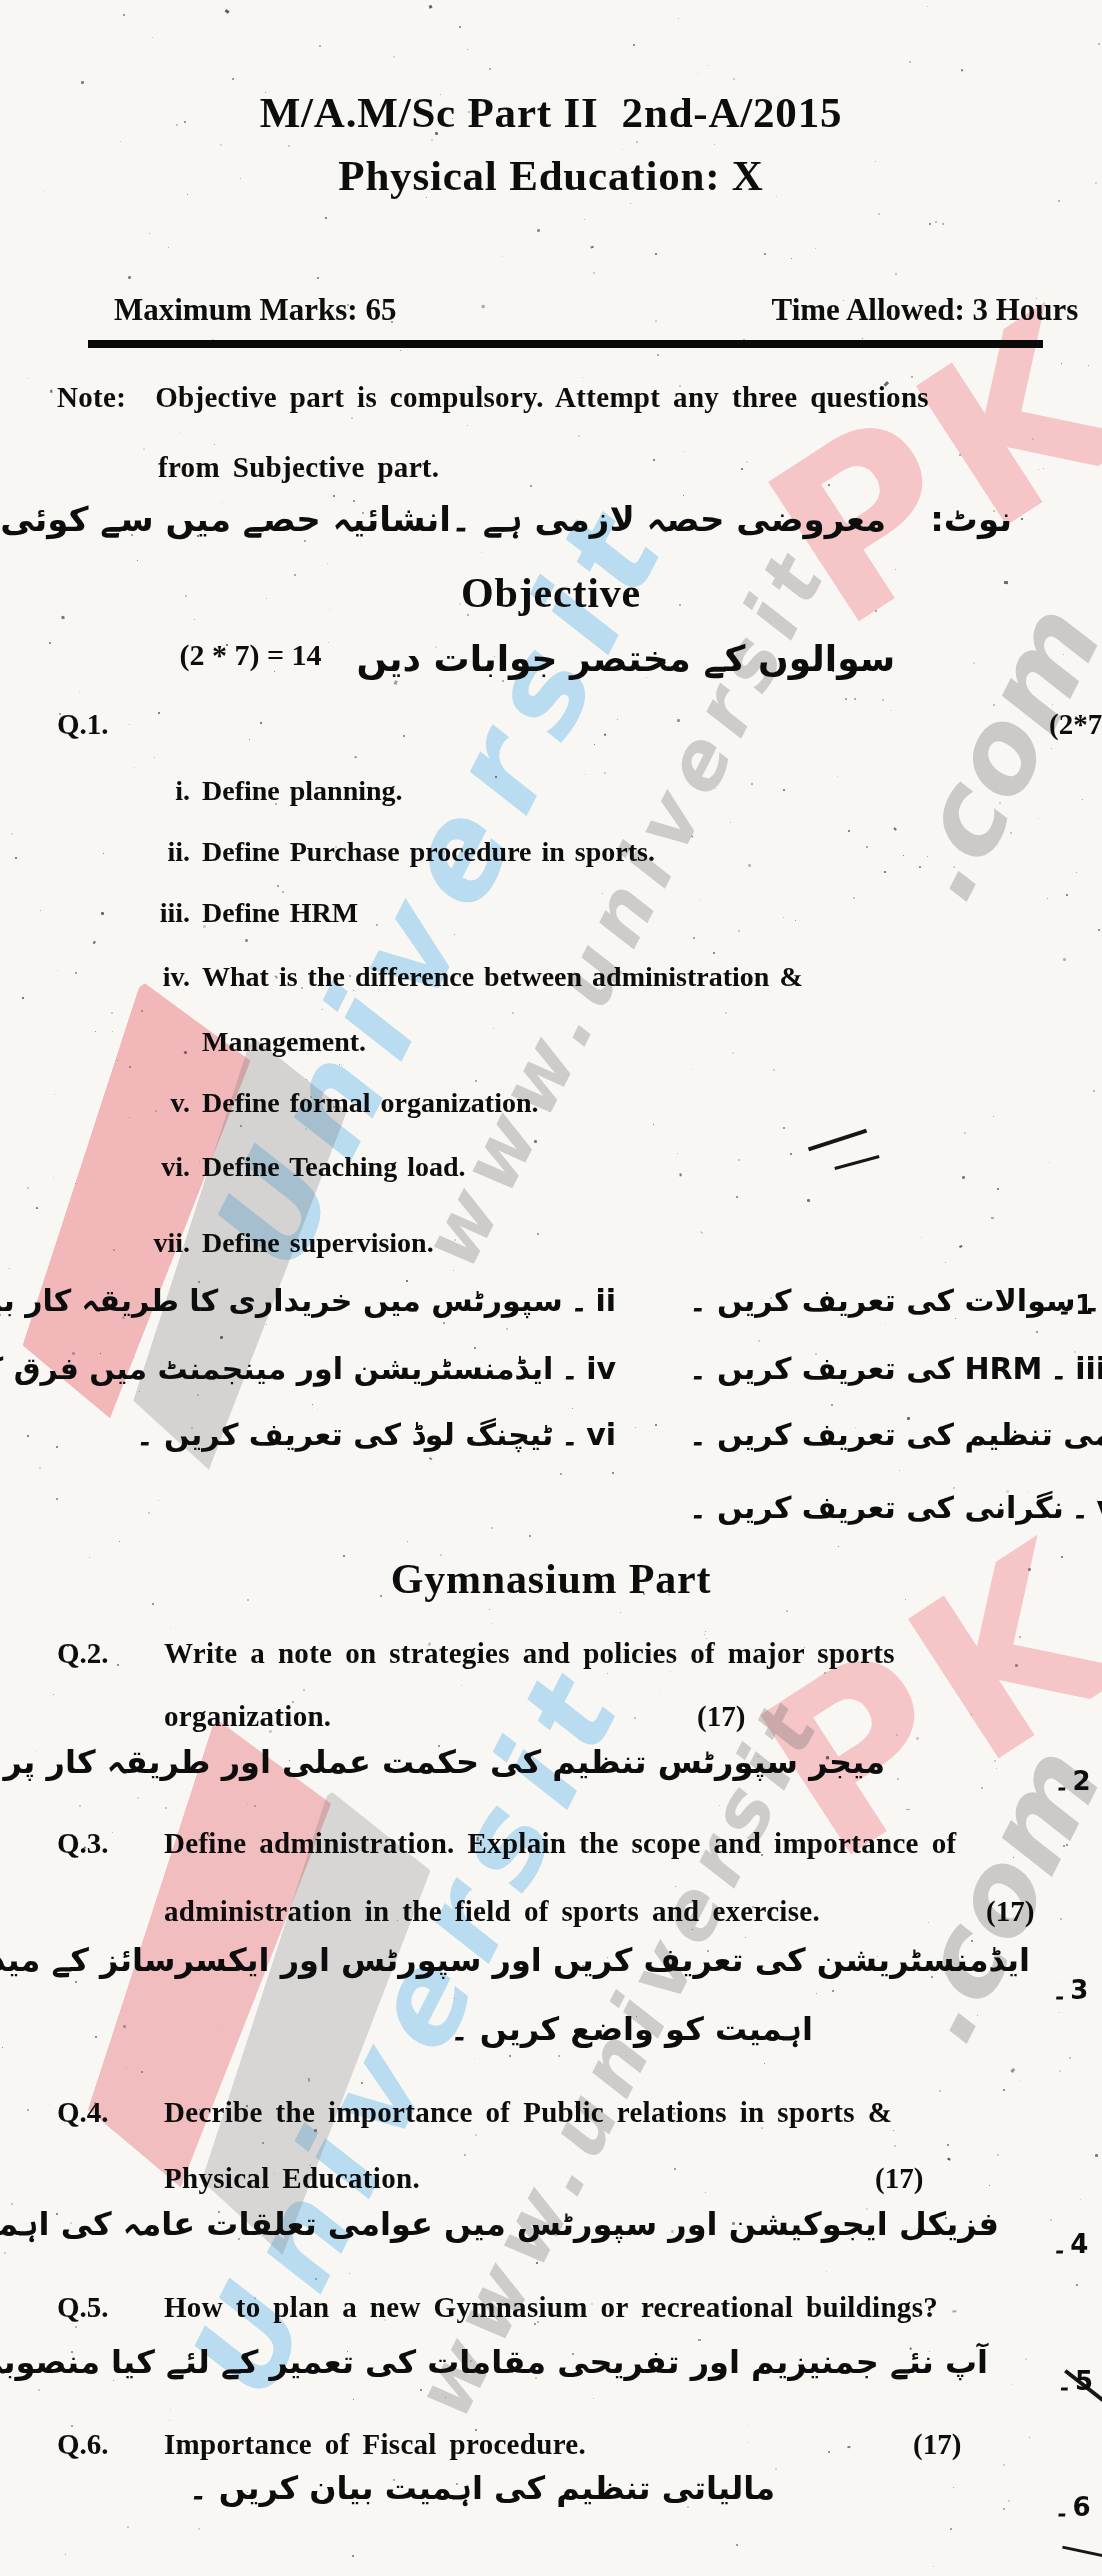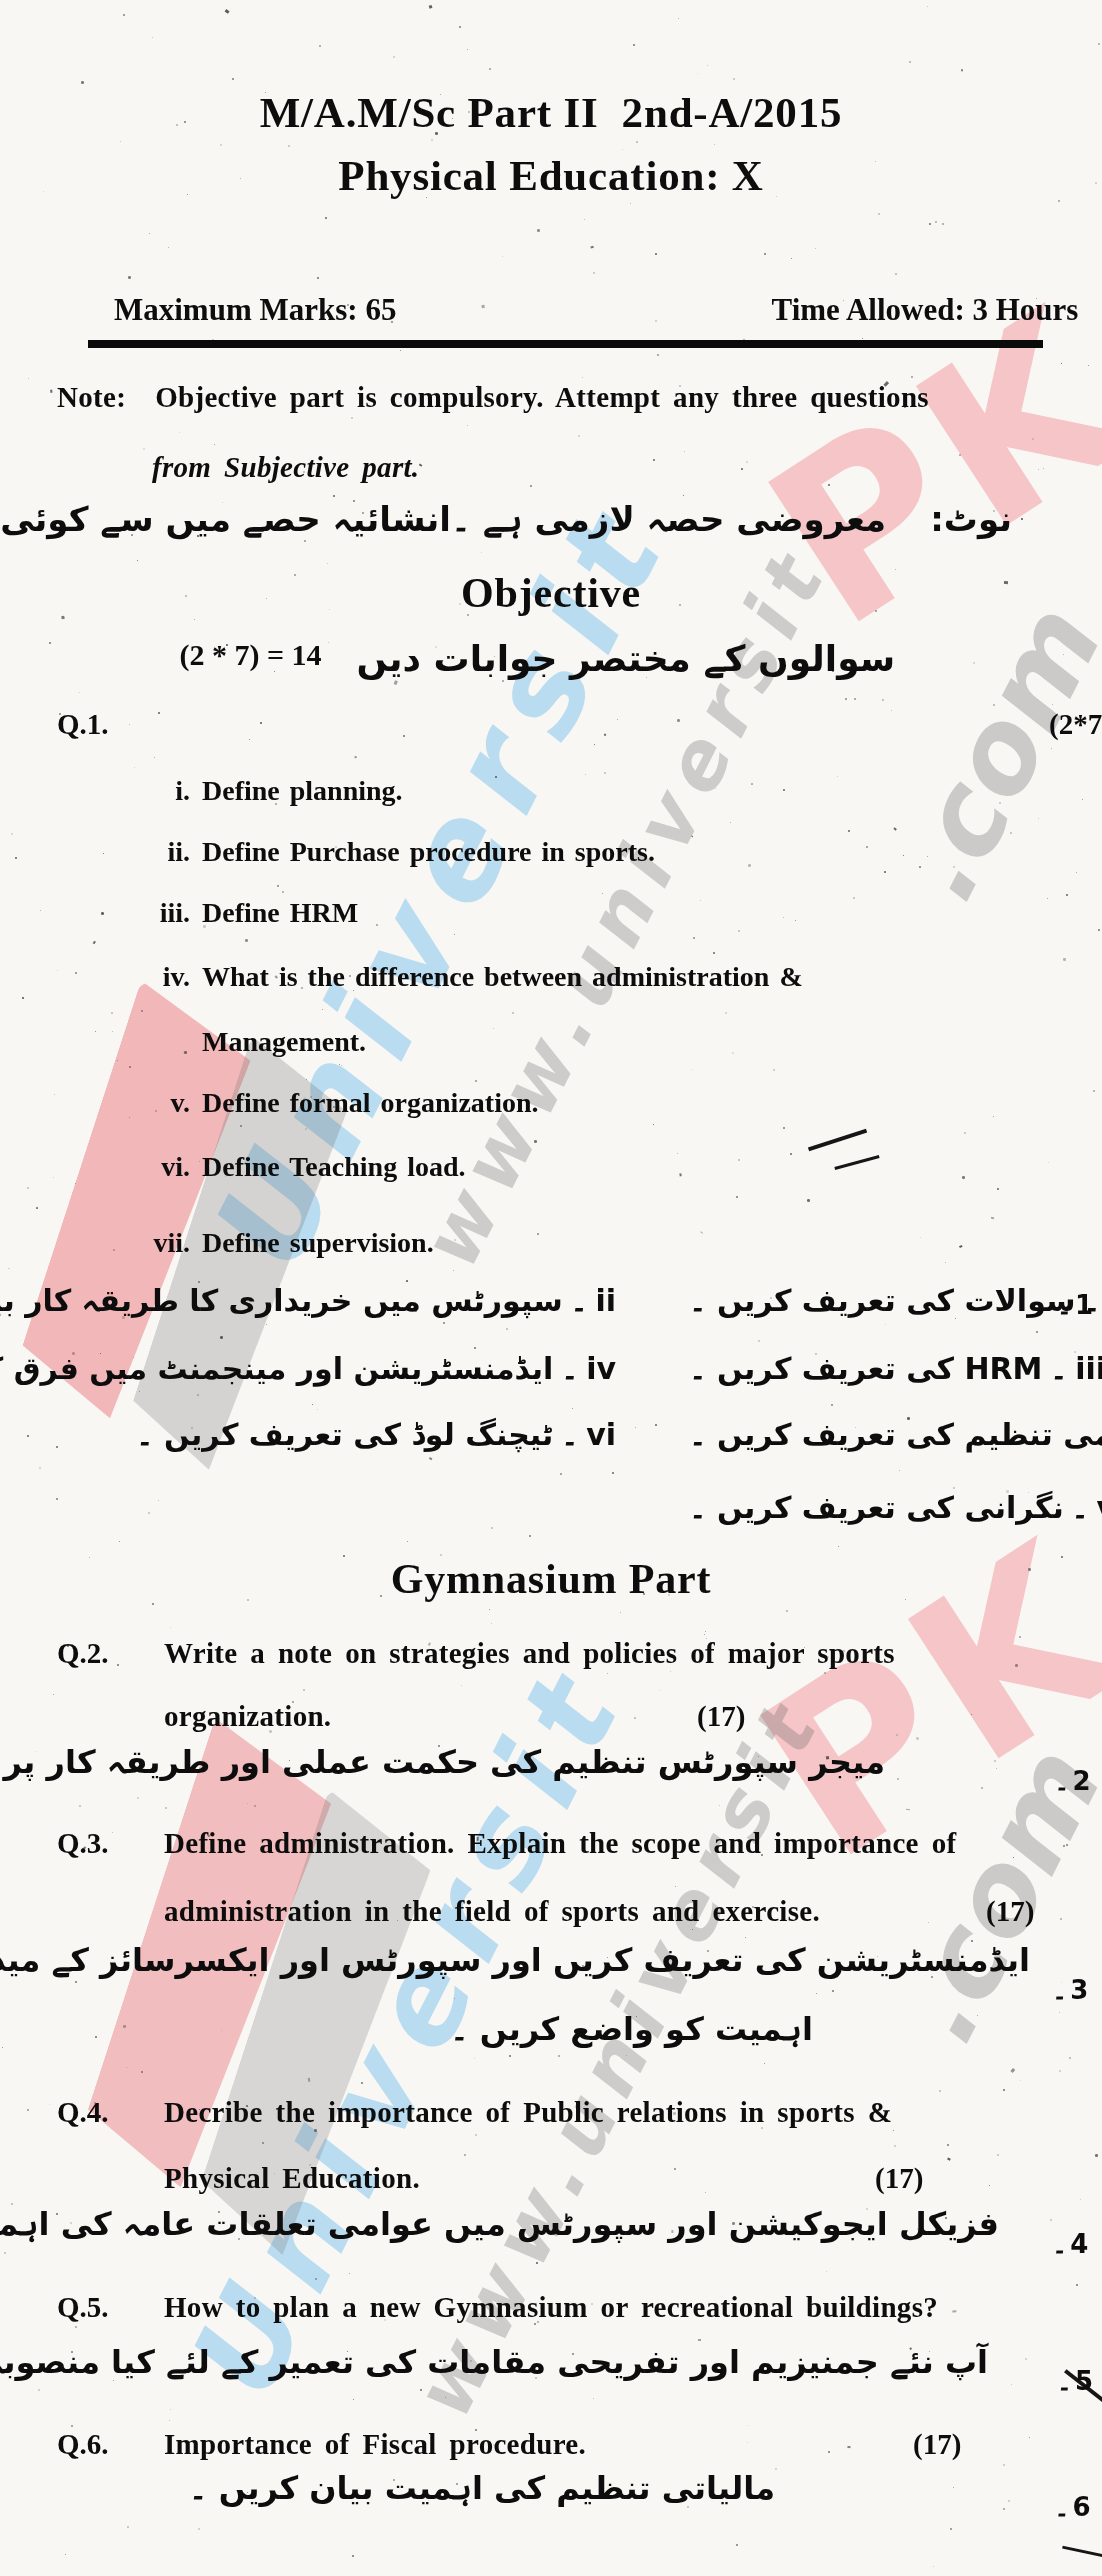--- a/index.html
+++ b/index.html
@@ -644,21 +644,21 @@
 
     <div class="line marks-line" style="left:114px;top:292px;">Maximum Marks: 65</div>
     <div class="line marks-line" style="right:23.6px;top:292px;">Time Allowed: 3 Hours</div>
 
     <div class="divider"></div>
 
     <div class="line flexrow eng" style="left:57px;top:381px;">
       <span>Note:</span>
       <span>Objective part is compulsory. Attempt any three questions</span>
     </div>
-    <div class="line eng" style="left:152px;top:451px;font-style:italic;">from Subjective part.</div>
+    <div class="line eng" style="left:158px;top:451px;">from Subjective part.</div>
 
     <div class="line ur u-note">
       <span>نوٹ:</span>
       <span>معروضی حصہ لازمی ہے ۔انشائیہ حصے میں سے کوئی سے تین سوالات کا جواب لکھیں ۔</span>
     </div>
 
     <div class="line ctr t-head" style="top:569px;">Objective</div>
 
     <div class="line obj-intro">
       <span class="frm">(2 * 7) = 14</span>

